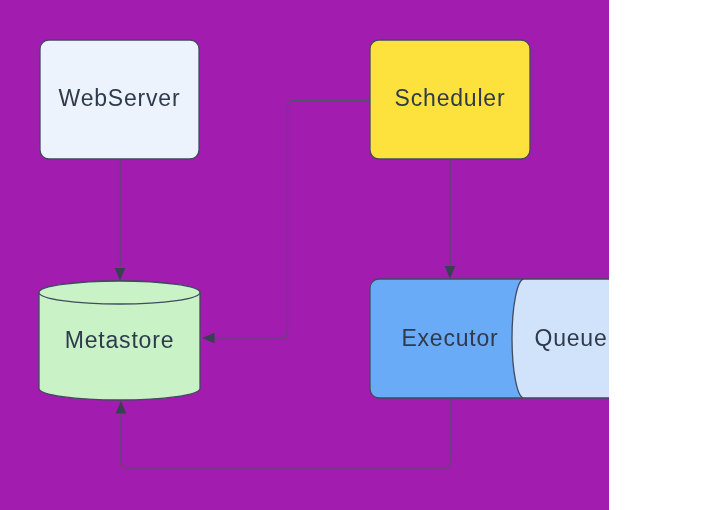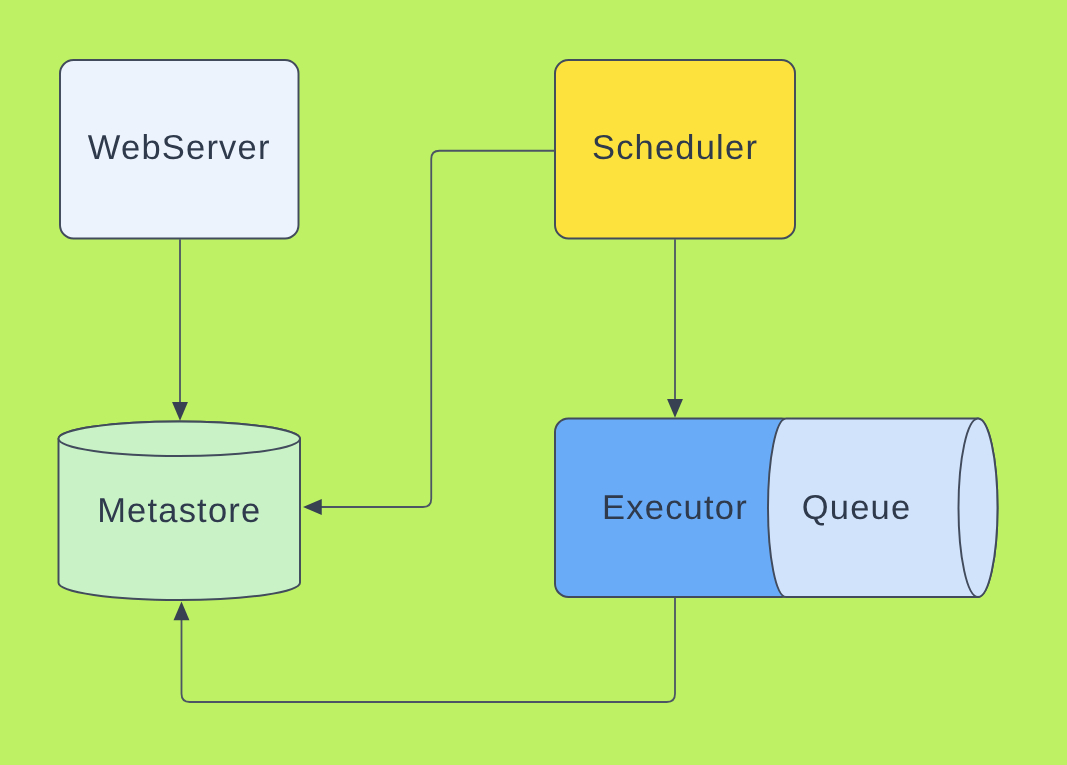--- a/index.html
+++ b/index.html
@@ -1,21 +1,21 @@
 <!DOCTYPE html>
 <html><head>
 <meta charset="utf-8">
 <style>
   html, body { margin: 0; padding: 0; }
   body { font-family: "Liberation Sans", sans-serif; }
   .canvas {
     position: relative;
-    width: 711px;
+    width: 609px;
     height: 510px;
-    background: #bef264;
+    background: #a21caf;
     overflow: hidden;
   }
   svg { display: block; }
   .node-shape { stroke-width: 1.3; }
   .edge-line { fill: none; stroke-width: 1.2; }
   .node-label {
     font-family: "Liberation Sans", sans-serif;
     font-size: 23px;
     letter-spacing: 0.8px;
     text-anchor: middle;

